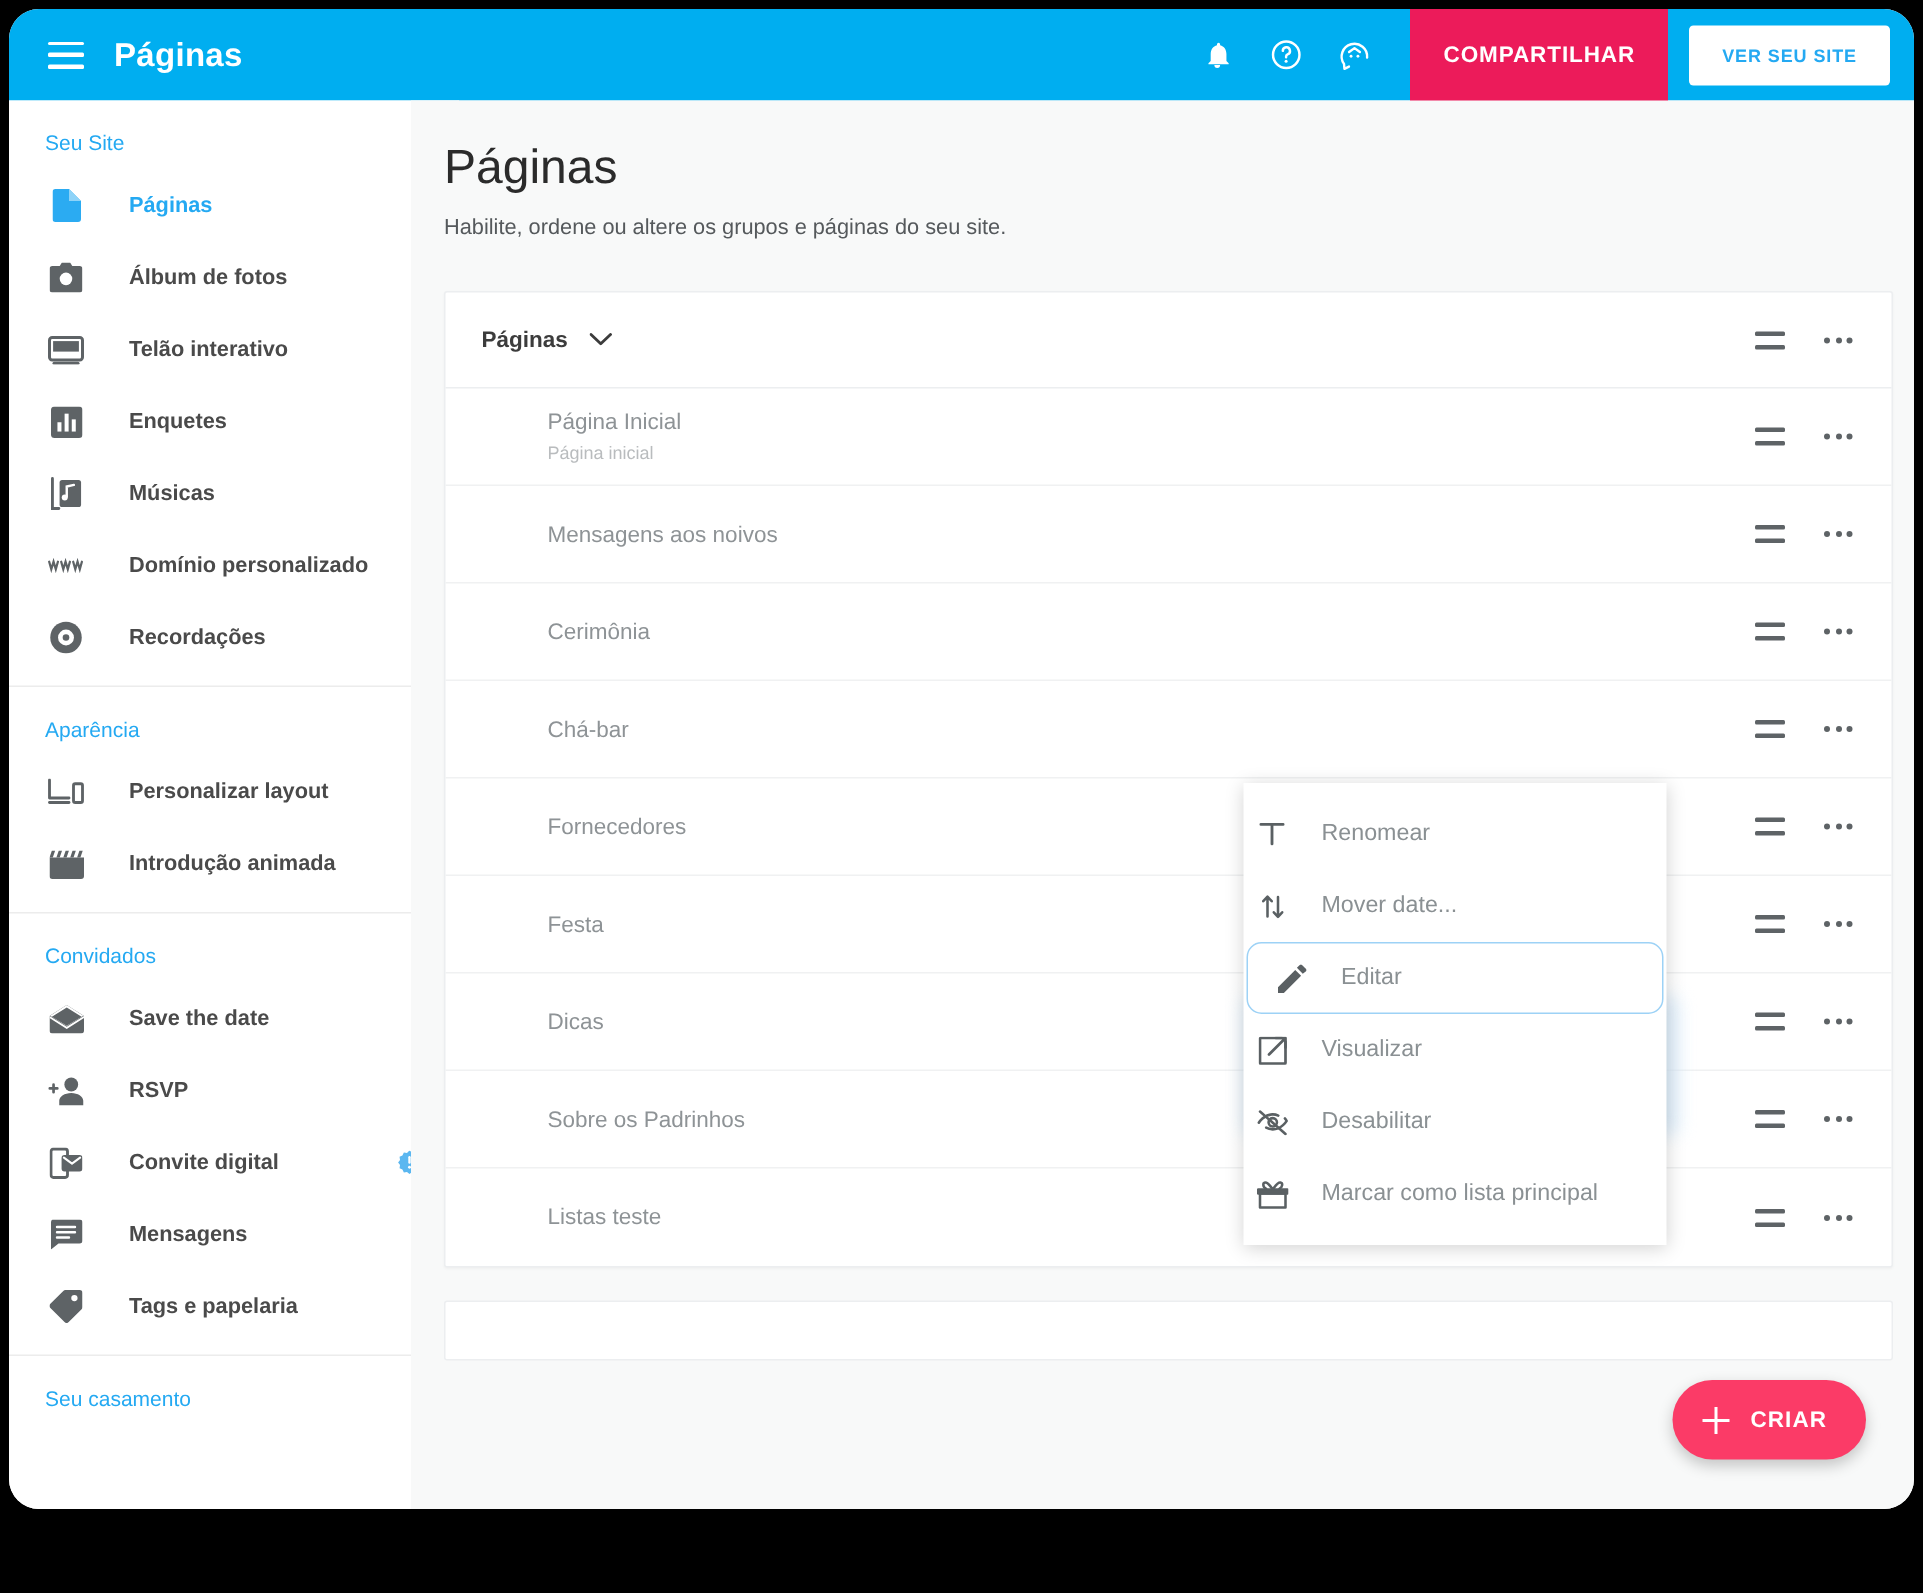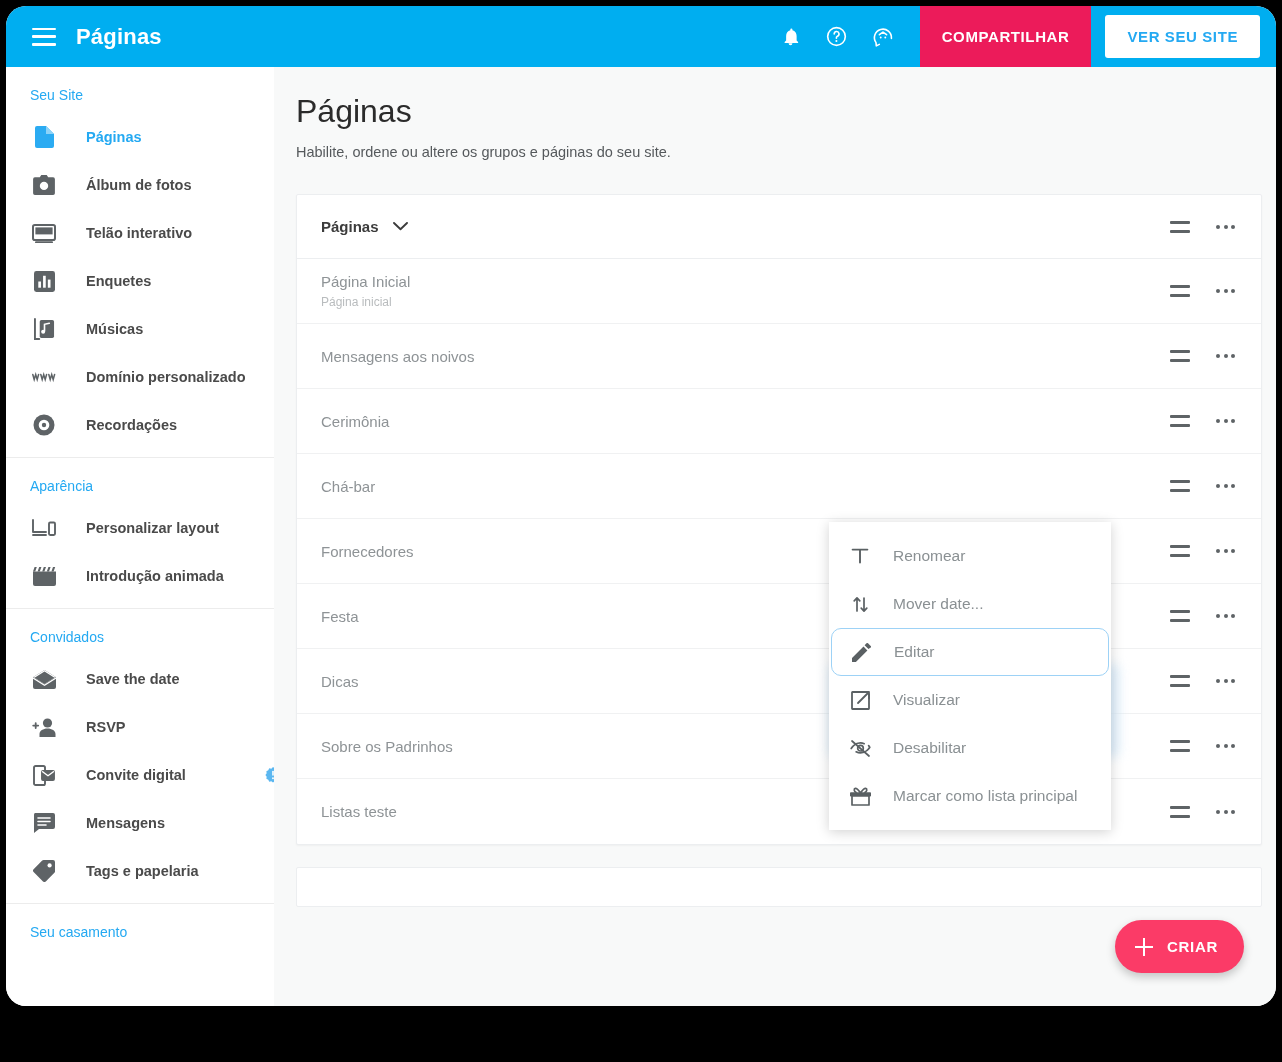--- a/index.html
+++ b/index.html
@@ -46,21 +46,21 @@
   }
   .btn-share {
     background: #EC1B5A; color: #ffffff;
     font-size: 15px; font-weight: bold; letter-spacing: 0.6px;
     padding: 28px 22px; border-radius: 3px; border: none;
     margin-left: 14px; cursor: pointer;
     font-family: "Liberation Sans", sans-serif;
   }
   .btn-site {
     background: #ffffff; color: #24A9F2;
-    font-size: 15px; font-weight: bold; letter-spacing: 0.6px;
+    font-size: 12px; font-weight: bold; letter-spacing: 0.6px;
     padding: 13px 22px; border-radius: 3px; border: none;
     margin-left: 14px; cursor: pointer;
     font-family: "Liberation Sans", sans-serif;
   }
 
   
   .sidebar {
     position: absolute; left: 0; top: 61px;
     width: 300px; height: 939px;
     background: #ffffff;
@@ -121,21 +121,21 @@
   .handle { width: 20px; height: 12px; display: flex; flex-direction: column; justify-content: space-between; cursor: grab; }
   .handle span { display: block; height: 3px; background: #5e6366; border-radius: 1px; }
   .dots { display: flex; gap: 3.5px; cursor: pointer; padding: 4px; }
   .dots i { width: 4px; height: 4px; border-radius: 50%; background: #5e6366; display: block; }
   .prow {
     height: 65px; display: flex; align-items: center;
     padding: 0 22px 0 24px;
     border-bottom: 1px solid #f0f1f2;
   }
   .prow:last-child { border-bottom: none; gap: 40px; }
-  .prow-texts { display: flex; flex-direction: column; justify-content: space-between; }
+  .prow-texts { display: flex; flex-direction: column; justify-content: space-between; margin-left: 44px; }
   .prow-title { font-size: 15px; color: #8e9396; }
   .prow-sub { font-size: 12px; color: #b9bcbe; margin-top: 5px; }
   .card-partial { margin: 22px 14px 0 22px; height: 40px; background:#fff; border:1px solid #eceef0; border-radius: 2px; }
 
   
   .ctx-glow {
     position: absolute; left: 555px; top: 597px;
     width: 290px; height: 93px;
     background: #d9ecfb;
     border-radius: 6px;
@@ -144,21 +144,21 @@
   }
   .ctx {
     position: absolute; left: 555px; top: 455px;
     width: 282px;
     background: #ffffff;
     box-shadow: 0 2px 12px rgba(0,0,0,0.18);
     padding: 10px 0;
   }
   .ctx-item {
     display: flex; align-items: center;
-    height: 48px; padding-left: 18px; cursor: pointer;
+    height: 48px; padding-left: 6px; cursor: pointer;
     position: relative;
   }
   .ctx-ico { width: 26px; display: flex; align-items: center; justify-content: center; margin-right: 20px; flex: none; }
   .ctx-label { font-size: 15.5px; color: #8a9093; }
   .ctx-item.selected {
     background: #ffffff;
     border: 1px solid #9dd2f6;
     border-radius: 10px;
     margin: 0 2px;
     padding-left: 16px;

